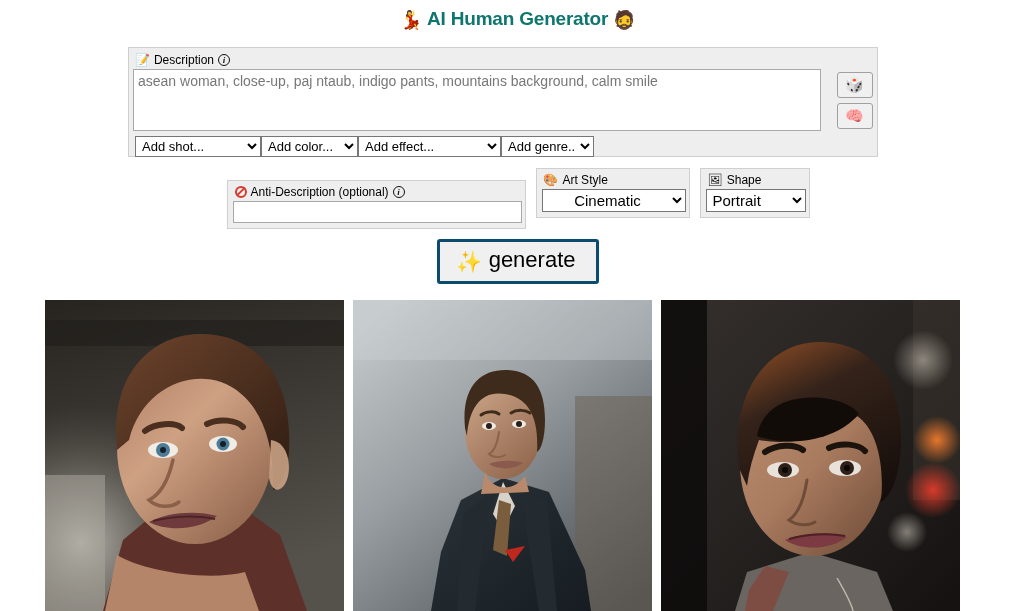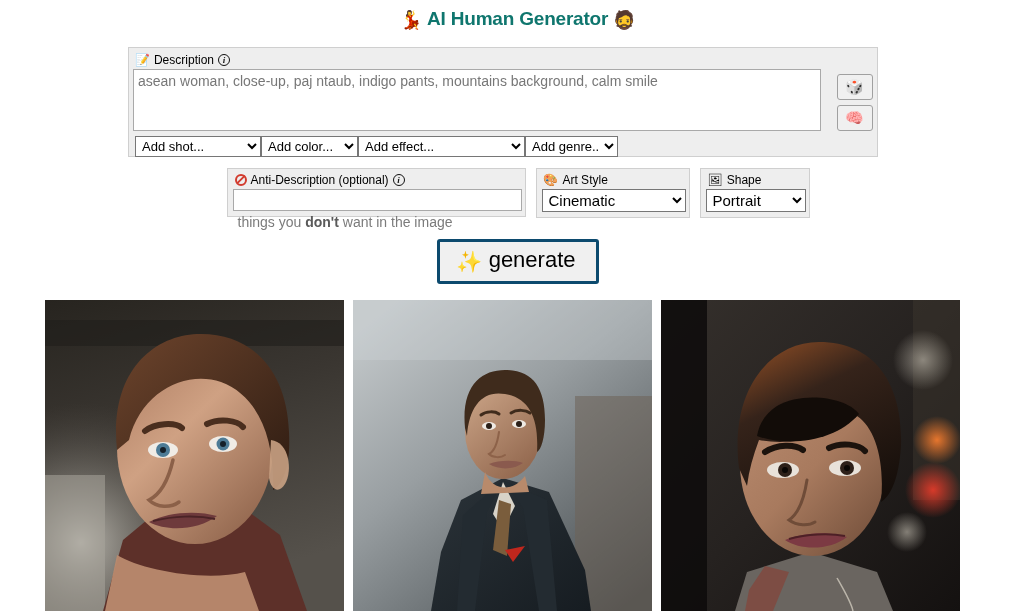--- a/index.html
+++ b/index.html
@@ -56,21 +56,21 @@
     font-size: 9px;
     line-height: 10px;
     text-align: center;
     font-family: "Liberation Serif", serif;
     font-weight: bold;
     font-style: italic;
     color: #111;
     cursor: help;
   }
 
-  .desc-row { display: flex; align-items: flex-end; gap: 16px; }
+  .desc-row { display: flex; align-items: center; gap: 16px; }
   .desc-textarea {
     width: 698px;
     height: 62px;
     resize: none;
     font-family: "Liberation Sans", sans-serif;
     font-size: 14px;
     color: #777777;
     padding: 3px 4px;
     border: 1px solid #a9a9a9;
     background: #ffffff;
@@ -101,40 +101,40 @@
     font-size: 13px;
     color: #000;
     background: #ffffff;
     border: 1px solid #767676;
     height: 21px;
     padding: 1px 2px;
     cursor: pointer;
   }
   select.shot  { width: 126px; }
   select.color { width: 97px; }
-  select.effect{ width: 167px; }
+  select.effect{ width: 143px; }
   select.genre { width: 93px; }
 
   
   .row2 {
     position: absolute;
     top: 168px;
     left: 0;
     width: 1036px;
     display: flex;
     justify-content: center;
     gap: 10px;
     align-items: flex-start;
   }
   .panel {
     background: #eeeeee;
     border: 1px solid #cfcfcf;
     padding: 3px 5px 5px 5px;
   }
-  .anti-panel { width: 299px; }
+  .anti-panel { width: 299px; margin-top: 12px; }
   .anti-input {
     width: 289px;
     height: 22px;
     font-family: "Liberation Sans", sans-serif;
     font-size: 14px;
     color: #7b7b7b;
     border: 1px solid #a9a9a9;
     background: #ffffff;
     padding: 2px 4px;
     outline: none;
@@ -146,21 +146,21 @@
     color: #7b7b7b;
     line-height: 22px;
     padding-left: 5px;
     white-space: nowrap;
   }
   .anti-ph b { font-weight: bold; color: #5a5a5a; }
   .anti-wrap { position: relative; }
 
   .art-panel { width: 154px; }
   .shape-panel { width: 110px; }
-  select.artstyle { width: 144px; height: 23px; font-size: 15px; }
+  select.artstyle { width: 144px; height: 23px; font-size: 15px; text-align: center; }
   select.shape    { width: 100px; height: 23px; font-size: 15px; }
 
   .ban-ico {
     display: inline-block;
     width: 12px; height: 12px;
     border: 2px solid #d23b2e;
     border-radius: 50%;
     position: relative;
   }
   .ban-ico::after {
@@ -250,21 +250,20 @@
 <div class="row2">
 
   <div class="panel anti-panel">
     <div class="field-label">
       <span class="ban-ico"></span>
       <span>Anti-Description (optional)</span>
       <span class="info-ico">i</span>
     </div>
     <div class="anti-wrap">
       <input class="anti-input" type="text" value="" style="">
-      <span class="anti-ph" style="display: block;"><span>things you </span><b>don't</b><span> want in the image</span></span>
     </div>
   </div>
 
   <div class="panel art-panel">
     <div class="field-label">
       <span class="lbl-ico">🎨</span>
       <span>Art Style</span>
     </div>
     <select class="artstyle"><option value="Cinematic">Cinematic</option><option value="Photorealistic">Photorealistic</option><option value="Anime">Anime</option><option value="Oil Painting">Oil Painting</option><option value="Watercolor">Watercolor</option><option value="3D Render">3D Render</option><option value="Sketch">Sketch</option></select>
   </div>

